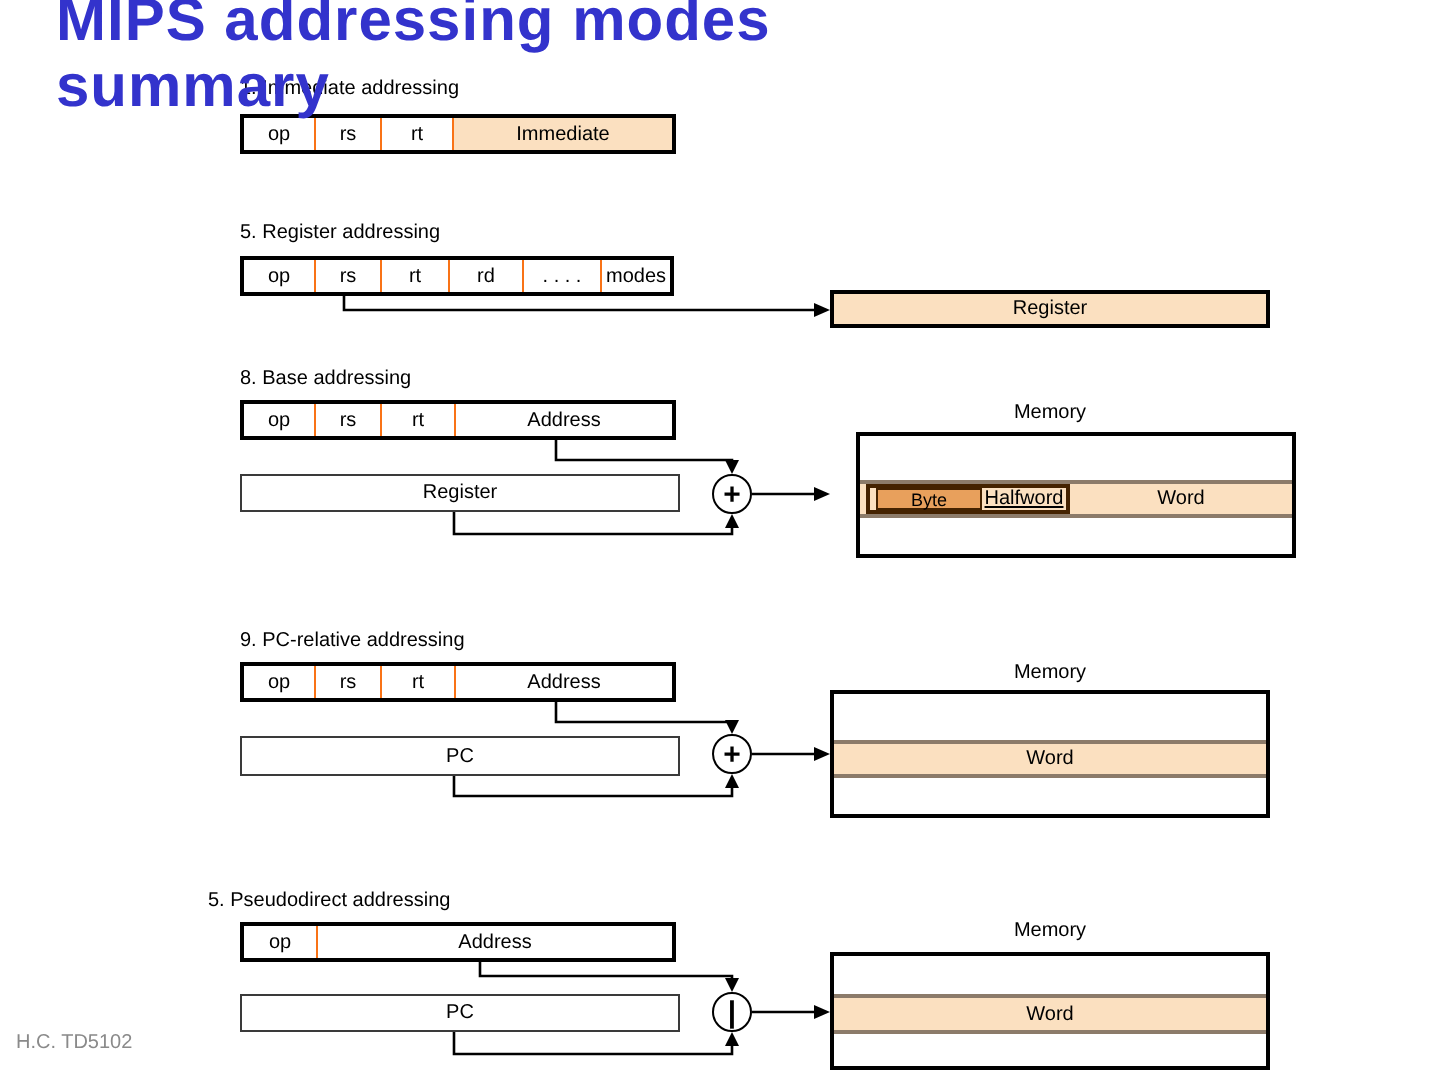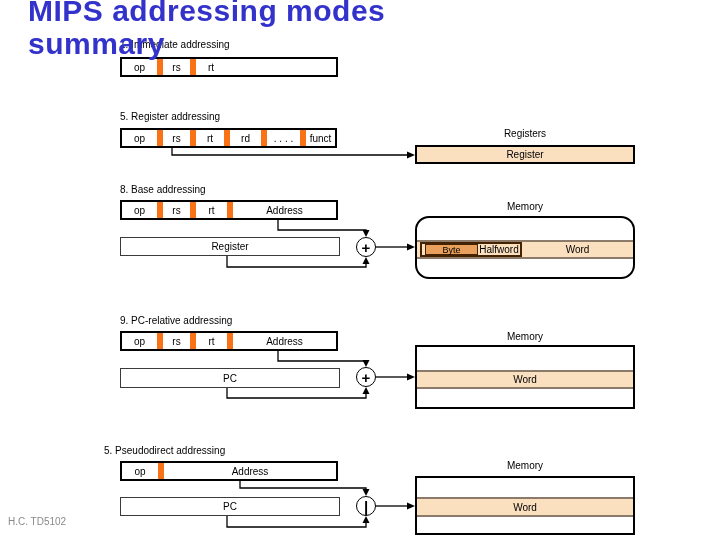--- a/index.html
+++ b/index.html
@@ -13,21 +13,21 @@
     color:var(--title_blue,#3333cc);
   }
   .svg-overlay{position:absolute;left:0;top:0;z-index:1;}
   .sec-label{position:absolute;font-size:10px;z-index:2;white-space:nowrap;}
   .field-row{
     position:absolute;display:flex;height:20px;box-sizing:border-box;
     border:2px solid #000;background:#fff;z-index:2;
   }
   .field-cell{
     box-sizing:border-box;display:flex;align-items:center;justify-content:center;
-    font-size:10px;border-left:6px solid #f97316;background:#fff;white-space:nowrap;
+    font-size:10px;border-left:1px solid #f97316;background:#fff;white-space:nowrap;
   }
   .field-cell:first-child{border-left:none;}
   .field-cell.fill{background:var(--peach,#fbe0c0);}
   .field-cell.grow{flex:1;}
   .wide-box{
     position:absolute;box-sizing:border-box;border:1.5px solid #3a3a3a;background:#fff;
     display:flex;align-items:center;justify-content:center;font-size:10px;z-index:2;
   }
   .reg-box{
     position:absolute;box-sizing:border-box;border:2px solid #000;
@@ -50,21 +50,21 @@
   .halfword-box{
     box-sizing:border-box;width:102px;margin-left:3px;
     border:2px solid var(--nest_border,#442200);background:var(--peach,#fbe0c0);
     display:flex;align-items:center;
   }
   .byte-box{
     box-sizing:border-box;width:53px;height:11px;margin-left:3px;
     border:1.5px solid var(--nest_border,#442200);background:var(--byte_orange,#e8a05c);
     display:flex;align-items:center;justify-content:center;font-size:9px;
   }
-  .halfword-label{flex:1;text-align:center;}
+  .halfword-label{flex:1;text-align:center;text-decoration:underline;}
   .op-circle{
     position:absolute;width:20px;height:20px;box-sizing:border-box;
     border:1.5px solid #000;border-radius:50%;background:#fff;z-index:3;
     display:flex;align-items:center;justify-content:center;
     font-size:15px;font-weight:bold;line-height:1;
   }
   .footer-author{
     position:absolute;left:8px;top:516px;font-size:10px;
     color:var(--footer_gray,#8a8a8a);z-index:2;
   }
@@ -109,45 +109,45 @@
     </g>
   </svg>
 
   <div class="title">MIPS addressing modes summary</div>
 
   <div class="sec-label" style="left:120px;top:39px;">1. Immediate addressing</div>
   <div class="field-row" style="left:120px;top:57px;width:218px;">
     <div class="field-cell" style="width:35px;">op</div>
     <div class="field-cell" style="width:33px;">rs</div>
     <div class="field-cell" style="width:36px;">rt</div>
+    <div class="field-cell fill grow">Immediate</div>
   </div>
 
   <div class="sec-label" style="left:120px;top:111px;">5. Register addressing</div>
   <div class="field-row" style="left:120px;top:128px;width:217px;">
     <div class="field-cell" style="width:35px;">op</div>
     <div class="field-cell" style="width:33px;">rs</div>
     <div class="field-cell" style="width:34px;">rt</div>
     <div class="field-cell" style="width:37px;">rd</div>
     <div class="field-cell" style="width:39px;">. . . .</div>
-    <div class="field-cell grow">funct</div>
+    <div class="field-cell grow">modes</div>
   </div>
-  <div class="mem-caption" style="left:415px;top:128px;">Registers</div>
   <div class="reg-box" style="left:415px;top:145px;width:220px;height:19px;">Register</div>
 
   <div class="sec-label" style="left:120px;top:184px;">8. Base addressing</div>
   <div class="field-row" style="left:120px;top:200px;width:218px;">
     <div class="field-cell" style="width:35px;">op</div>
     <div class="field-cell" style="width:33px;">rs</div>
     <div class="field-cell" style="width:37px;">rt</div>
     <div class="field-cell grow">Address</div>
   </div>
   <div class="wide-box" style="left:120px;top:237px;width:220px;height:19px;">Register</div>
   <div class="op-circle" style="left:356px;top:237px;">+</div>
   <div class="mem-caption" style="left:415px;top:201px;">Memory</div>
-  <div class="mem-box" style="left:415px;top:216px;height:63px;border-radius:14px;">
+  <div class="mem-box" style="left:428px;top:216px;height:63px;">
     <div class="word-band" style="top:22px;height:19px;">
       <div class="halfword-box">
         <div class="byte-box">Byte</div>
         <div class="halfword-label">Halfword</div>
       </div>
       <div class="word-label">Word</div>
     </div>
   </div>
 
   <div class="sec-label" style="left:120px;top:315px;">9. PC-relative addressing</div>

